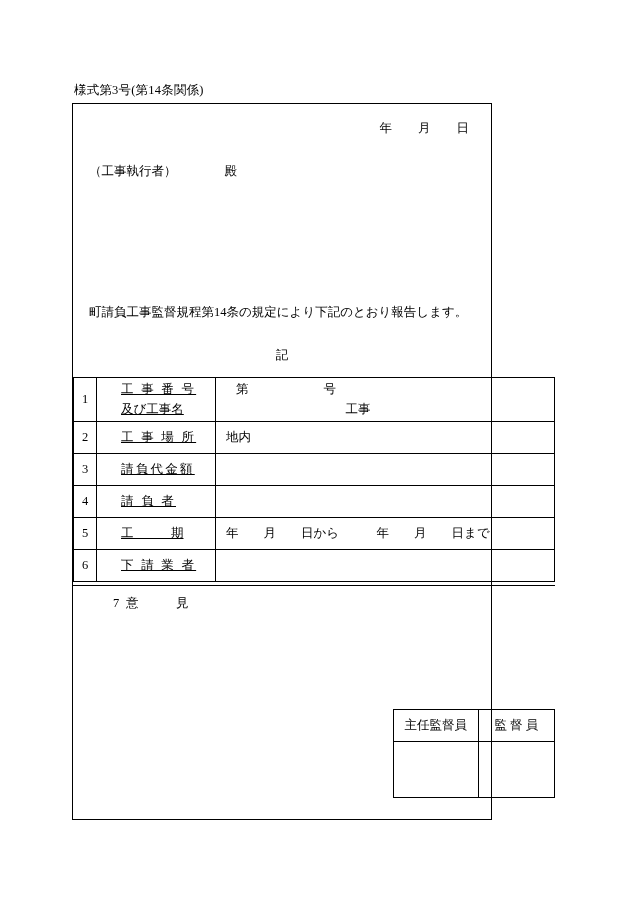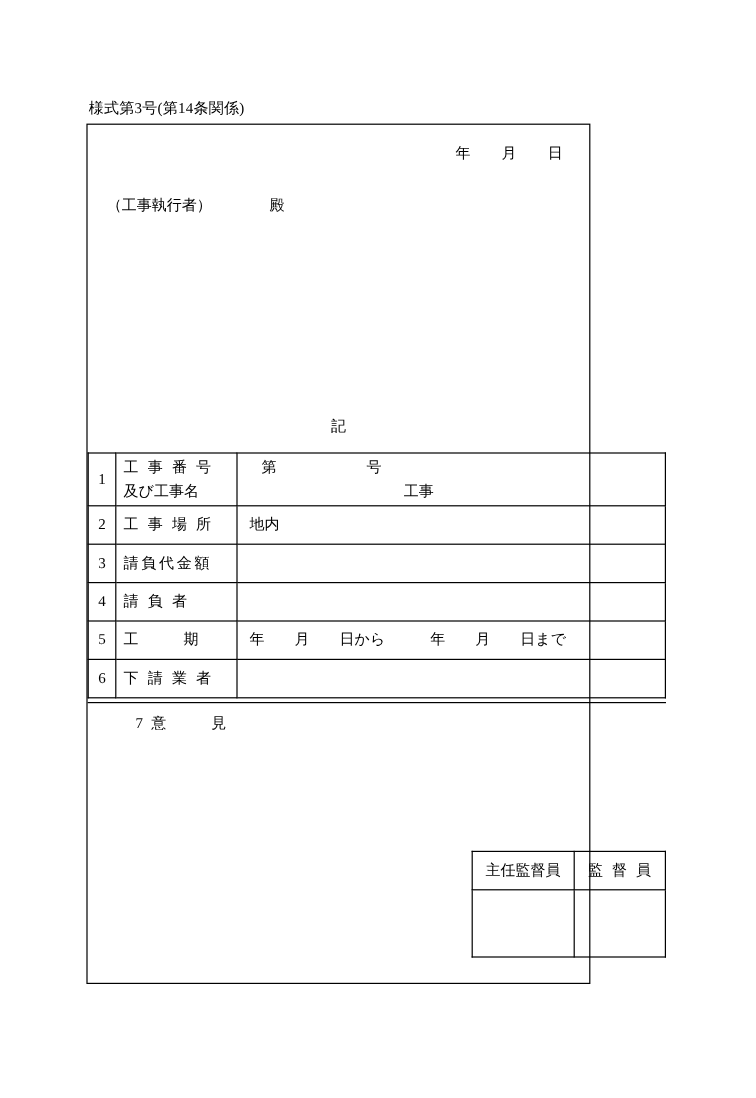--- a/index.html
+++ b/index.html
@@ -113,23 +113,24 @@
     padding: 0;
     vertical-align: middle;
   }
   table.items td.num {
     width: 22px;
     text-align: center;
     vertical-align: middle;
   }
   table.items td.lbl {
     width: 88px;
-    padding-left: 6px;
+    padding-left: 24px;
     padding-right: 6px;
     white-space: nowrap;
+    text-decoration: underline;
   }
   table.items td.val {
     padding-left: 10px;
     padding-right: 10px;
   }
   .sp {
     letter-spacing: 0.18em;
   }
   .row-1 { height: 44px; }
   .row-h { height: 32px; }
@@ -176,21 +177,20 @@
     position: absolute;
     left: 320px;
     top: 123px;
     border-collapse: collapse;
     font-size: 12.5px;
   }
   table.sign td {
     border: 1px solid #000000;
     text-align: center;
     padding: 0;
-    font-family: Liberation Mono, monospace;
   }
   table.sign td.head {
     height: 31px;
     vertical-align: middle;
     white-space: nowrap;
   }
   table.sign td.blank {
     height: 55px;
   }
   table.sign td.c1 { width: 84px; }
@@ -210,20 +210,21 @@
       <div class="date-line">
         <span>年</span><span class="gap"></span><span>月</span><span class="gap"></span><span>日</span>
       </div>
 
       <div class="addressee">
         <span>（工事執行者）</span><span class="hon">殿</span>
       </div>
 
 
 
+      <div class="lead">町請負工事監督規程第14条の規定により下記のとおり報告します。</div>
 
       <div class="ki">記</div>
     </div>
 
     <table class="items">
       <tbody>
           <tr class="row-1">
         <td class="num">1</td>
         <td class="lbl">
           <div class="cell-stack">

